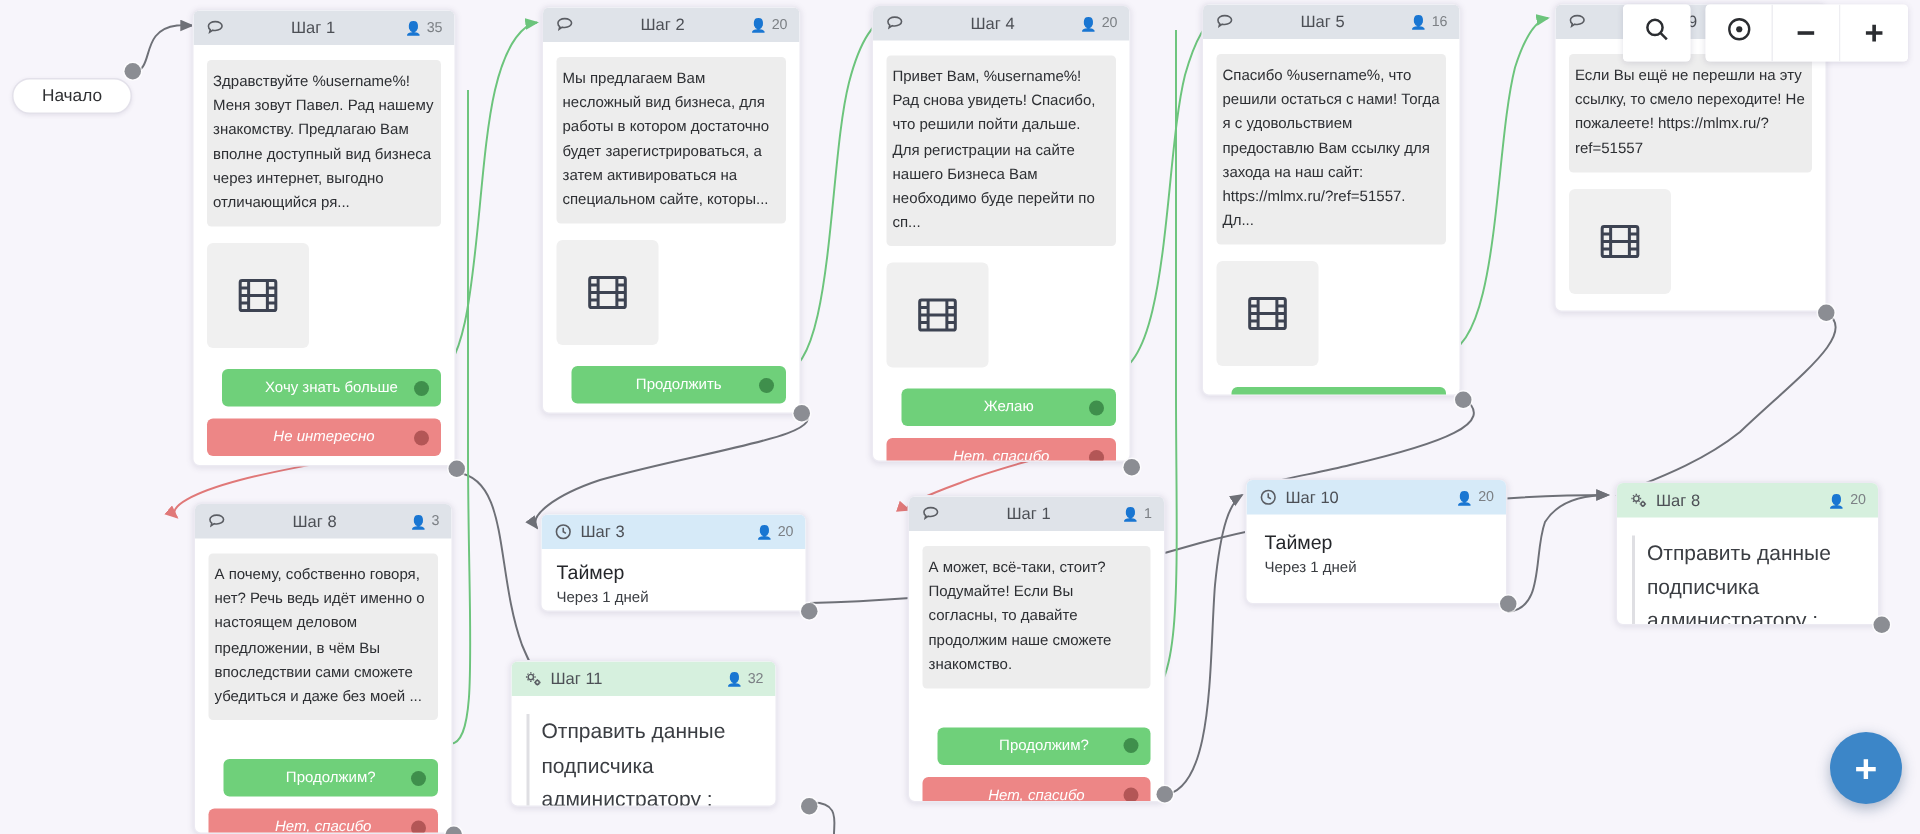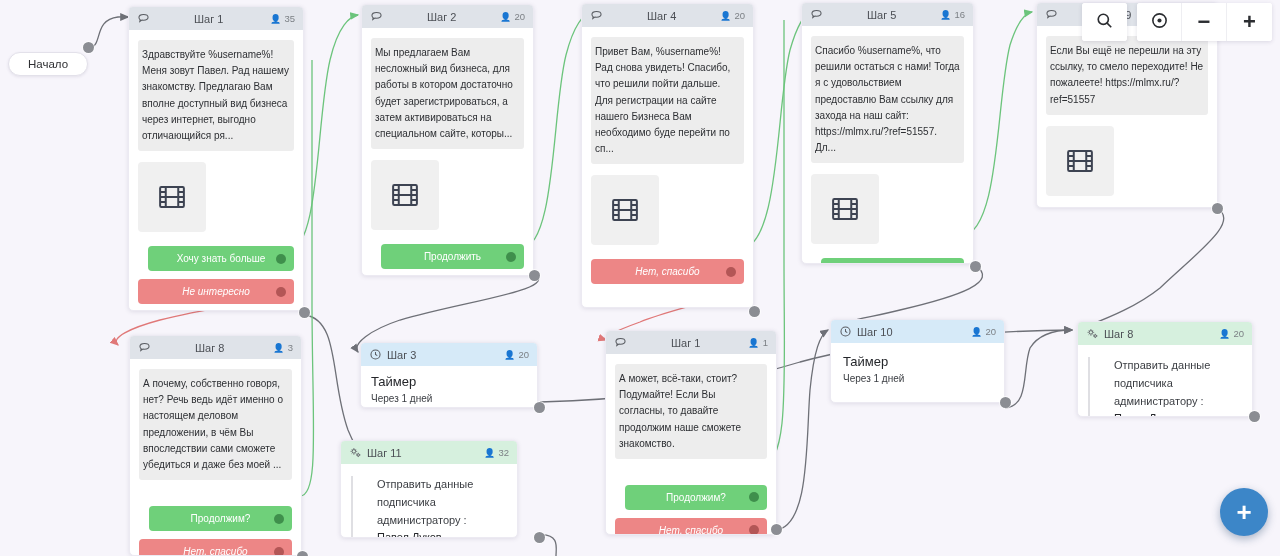--- a/index.html
+++ b/index.html
@@ -102,22 +102,22 @@
     border-radius: 50%;
   }
   .flow-btn.green .btn-dot { background: #3f8f4c; }
   .flow-btn.red   .btn-dot { background: #b35656; }
 
   .timer-title { font-size: 13px; color: #24262a; margin-bottom: 4px; }
   .timer-sub   { font-size: 10px; color: #3a3d42; }
 
   .action-text {
     border-left: 2px solid #dfdfe3;
-    padding-left: 24px;
-    font-size: 11px;
+    padding-left: 8px;
+    font-size: 14px;
     line-height: 1.62;
     color: #3b3e43;
   }
   .action-text .name { color: #24262a; }
 
   
   .handle {
     position: absolute;
     width: 11px; height: 11px;
     border-radius: 50%;
@@ -322,20 +322,24 @@
           <line x1="2.5" y1="12" x2="21.5" y2="12"></line>
           <line x1="7" y1="4" x2="7" y2="20"></line>
           <line x1="17" y1="4" x2="17" y2="20"></line>
           <line x1="2.5" y1="8" x2="7" y2="8"></line>
             <line x1="2.5" y1="16" x2="7" y2="16"></line>
           <line x1="17" y1="8" x2="21.5" y2="8"></line>
             <line x1="17" y1="16" x2="21.5" y2="16"></line>
         </svg>
       </div>
       <div class="btns">
+        <div class="flow-btn green">
+          <span>Желаю</span>
+          <span class="btn-dot"></span>
+        </div>
         <div class="flow-btn red">
           <span>Нет, спасибо</span>
           <span class="btn-dot"></span>
         </div>
       </div>
     </div>
   </div>
   <div class="handle" style="left:749px; top:306px;"></div>
 
   <div class="card" style="left:801px; top:2px; width:173px; height:262px;">

